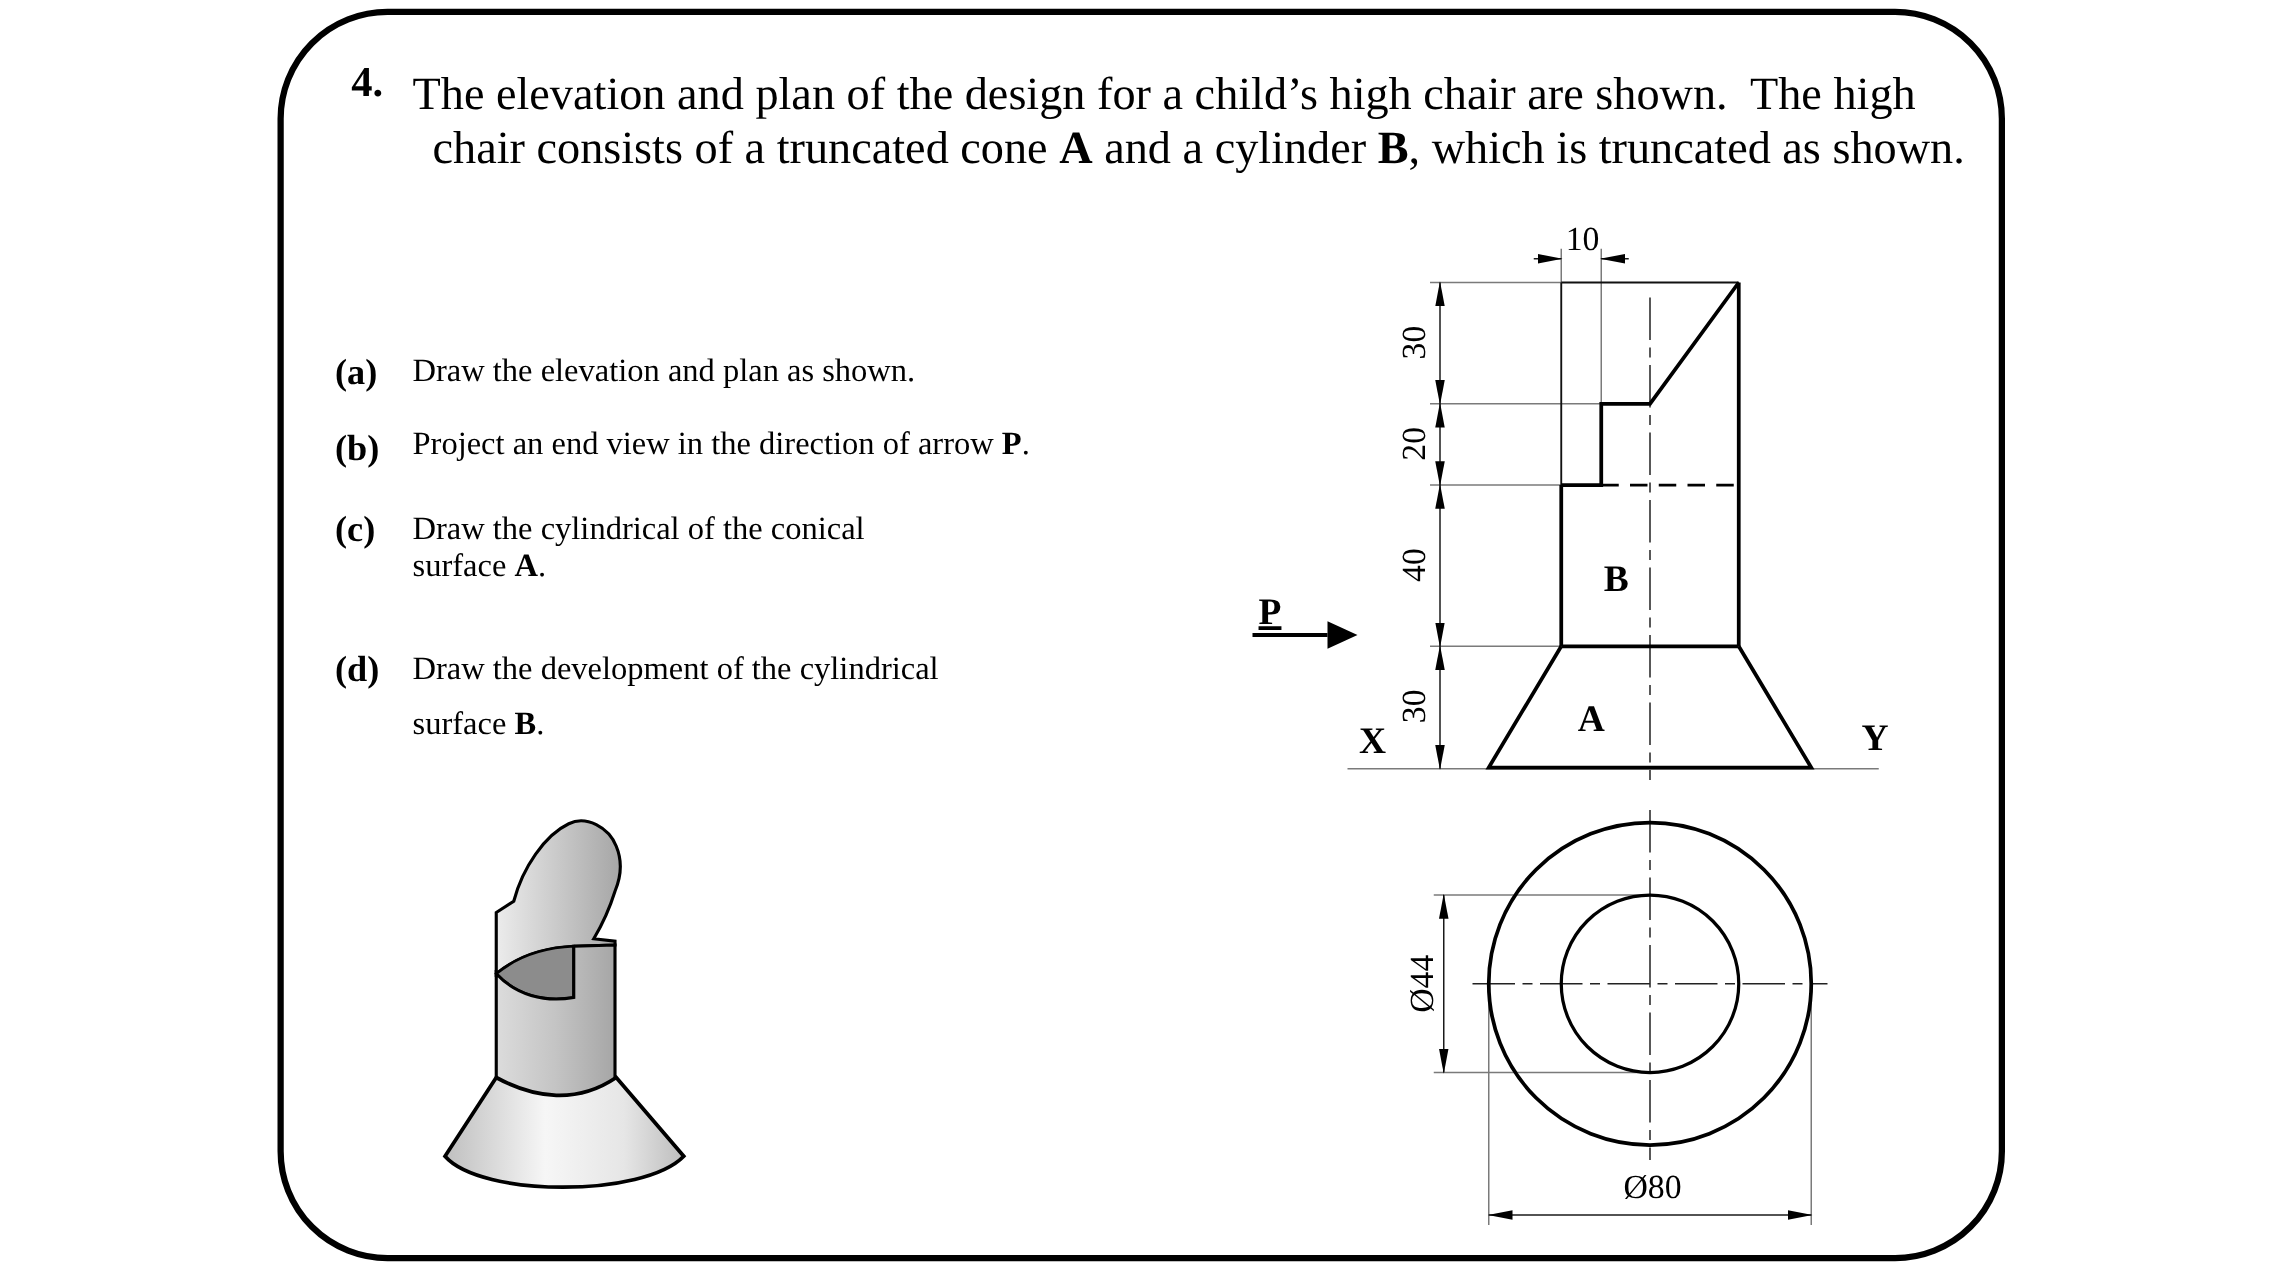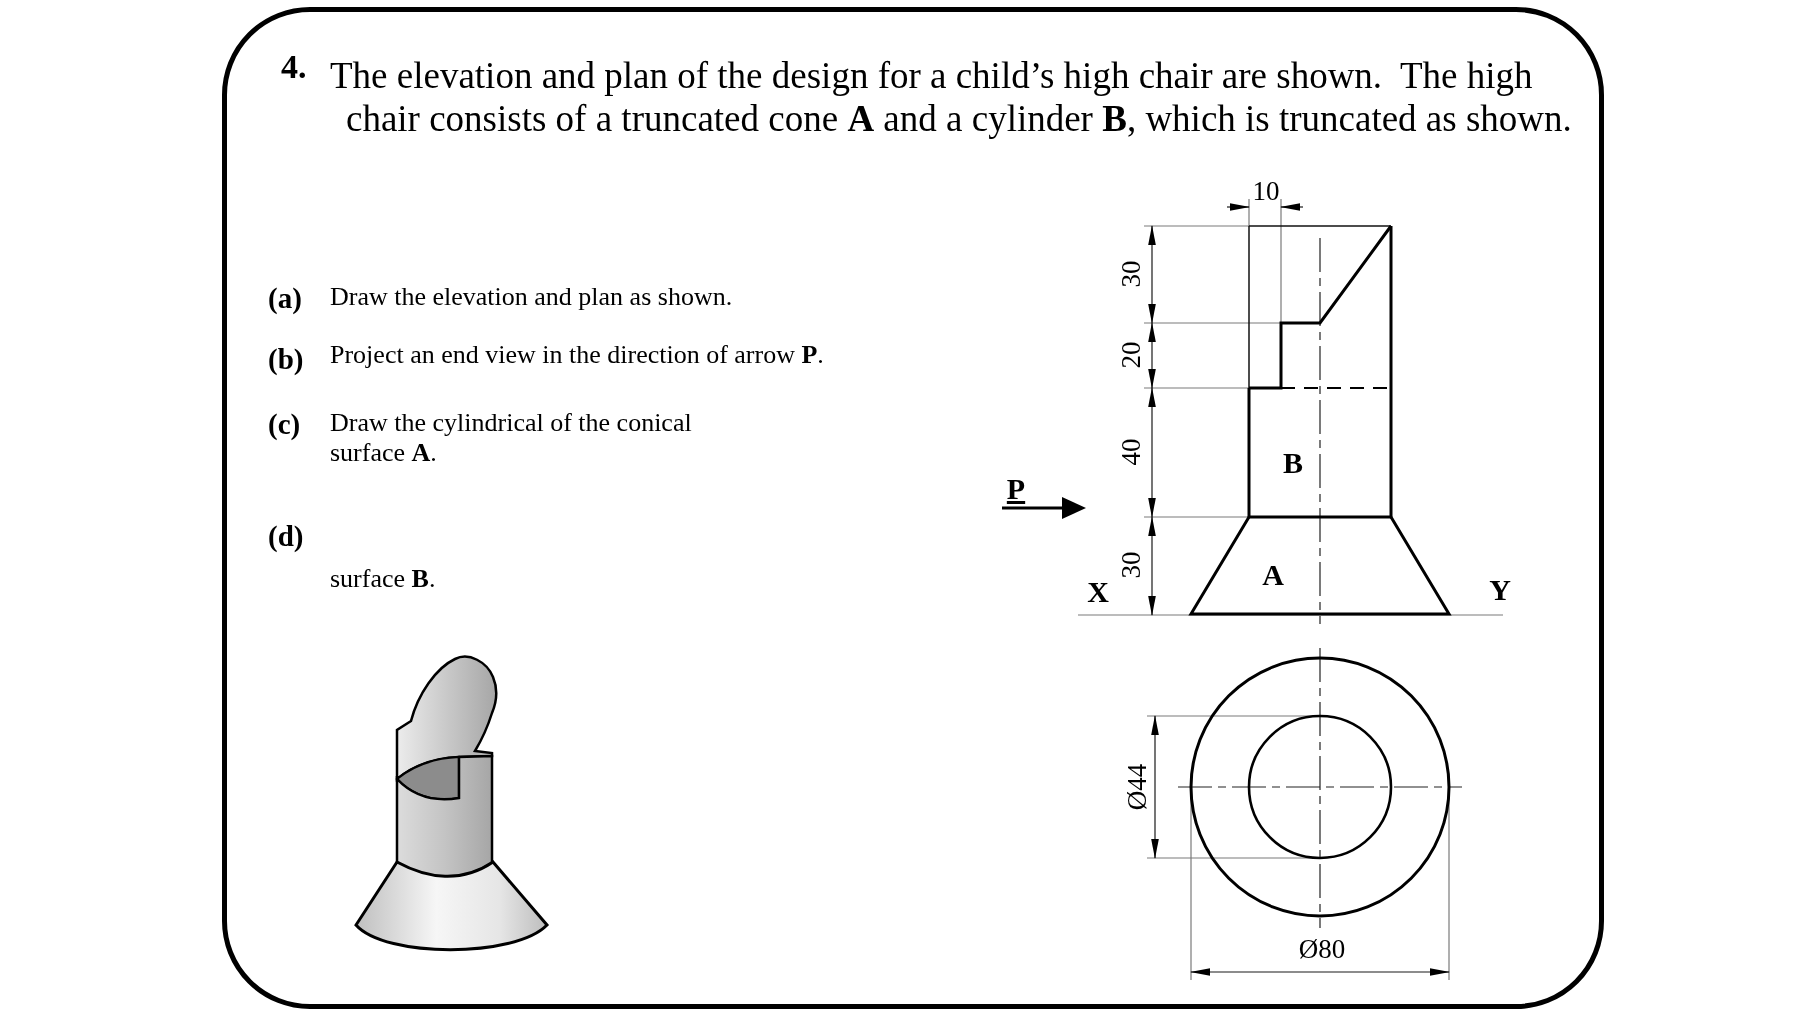--- a/index.html
+++ b/index.html
@@ -32,20 +32,21 @@
   <div class="abs ttext" style="left:330px;top:284px;">Draw the elevation and plan as shown.</div>
 
   <div class="abs tmark" style="left:268px;top:345px;">(b)</div>
   <div class="abs ttext" style="left:330px;top:342px;"><span>Project an end view in the direction of arrow </span><b>P</b><span>.</span></div>
 
   <div class="abs tmark" style="left:268px;top:410px;">(c)</div>
   <div class="abs ttext" style="left:330px;top:410px;">Draw the cylindrical of the conical</div>
   <div class="abs ttext" style="left:330px;top:428px;margin-top:12px;"><span>surface </span><b>A</b><span>.</span></div>
 
   <div class="abs tmark" style="left:268px;top:522px;">(d)</div>
+  <div class="abs ttext" style="left:330px;top:522px;">Draw the development of the cylindrical</div>
   <div class="abs ttext" style="left:330px;top:566px;"><span>surface </span><b>B</b><span>.</span></div>
 
   <svg class="abs" style="left:950px;top:140px;" width="660" height="860" viewBox="950 140 660 860">
     <defs>
       <marker id="dimarr" markerUnits="userSpaceOnUse" markerWidth="20" markerHeight="10" viewBox="0 0 20 10" refX="19" refY="5" orient="auto-start-reverse">
         <path d="M0,1.2 L20,5 L0,8.8 Z" fill="#000"></path>
       </marker>
     </defs>
 
     <g stroke="#7a7a7a" stroke-width="1.2">

